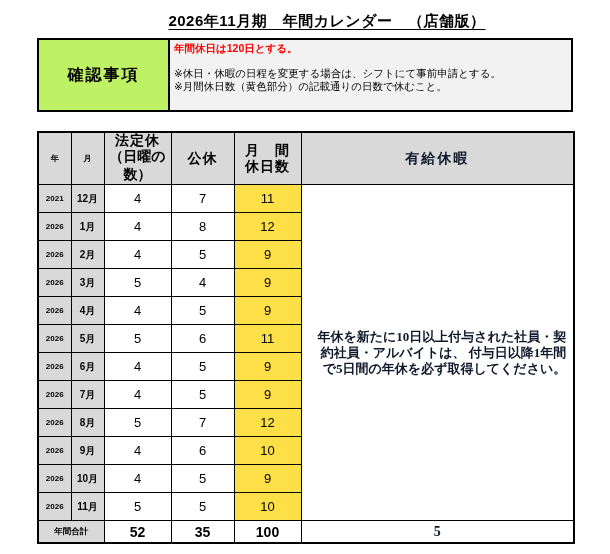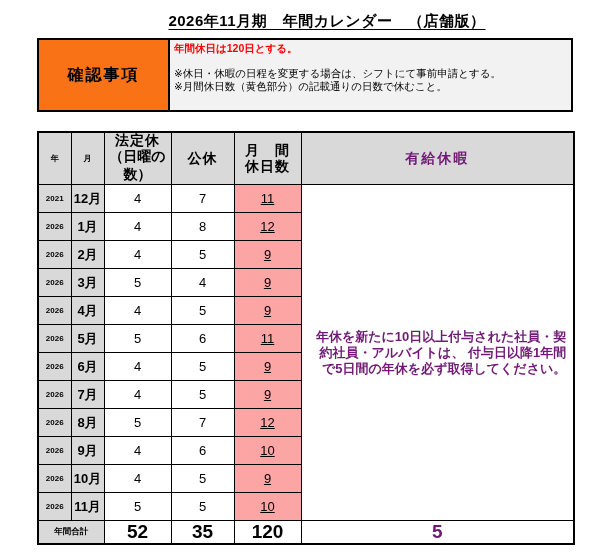--- a/index.html
+++ b/index.html
@@ -17,21 +17,21 @@
     font-size:15px; font-weight:bold; letter-spacing:0.5px;
   }
   .title span { text-decoration:underline; text-underline-offset:3px; }
 
   
   .confirm-box {
     position:absolute; left:37px; top:38px; width:536px; height:74px;
     border:2px solid #000; display:flex; background:#f2f2f2;
   }
   .confirm-label {
-    width:131px; flex:0 0 131px; background:#f97316; border-right:2px solid #000;
+    width:131px; flex:0 0 131px; background:#bef264; border-right:2px solid #000;
     display:flex; align-items:center; justify-content:center;
     font-size:16px; font-weight:bold; letter-spacing:2px;
   }
   .confirm-notes { flex:1; padding:2px 4px 0 4px; font-size:10.5px; line-height:13px; white-space:nowrap; }
   .red  { color:#ff0000; }
   .bold { font-weight:bold; }
   .note-spacer { height:12px; }
 
   
   table.cal {
@@ -41,42 +41,42 @@
   }
   .cal th, .cal td {
     border:1px solid #000; text-align:center; vertical-align:middle;
     padding:0; overflow:hidden;
   }
   .cal thead tr  { height:40px; }
   .cal tbody tr  { height:28px; }
   .cal tr.total-row { height:22px;border-radius:11px; }
 
   .gray   { background:#d9d9d9; }
-  .yellow { background:#fca5a5;text-decoration:underline; }
-  .green  { color:#701a75; }
+  .yellow { background:#fde047; }
+  .green  { color:#0f172a;font-family:Liberation Serif, serif; }
   .bL2    { border-left-width:2px; }
 
   .th-tiny { font-size:8px;  font-weight:bold; }
   .h-main  { font-size:14px; font-weight:bold; line-height:1.1; letter-spacing:1px; }
   .h-sub   { font-size:14px; font-weight:bold; letter-spacing:0; }
   .h-paid  { font-size:14px; font-weight:bold; letter-spacing:2px; }
 
   .year-cell  { font-size:8px;  font-weight:bold; }
-  .month-cell { font-size:13px; font-weight:bold; }
+  .month-cell { font-size:10px; font-weight:bold; }
   .num        { font-size:13px; }
 
   .paid-cell { background:#fff; }
   .paid-note {
     width:258px; margin:0 auto;
     font-size:13px; font-weight:bold; line-height:1.25;
     text-align:right;
   }
 
   .total-label { font-size:8.5px; font-weight:bold; }
-  .total-num   { font-size:19px;  font-weight:bold; }
+  .total-num   { font-size:14px;  font-weight:bold; }
 </style>
 </head>
 <body>
 
 <div class="page">
 
   <div class="title">
     <span>2026年11月期　年間カレンダー　（店舗版）</span>
   </div>
 
@@ -203,19 +203,19 @@
         <td class="gray year-cell">2026</td>
         <td class="gray month-cell">11月</td>
         <td class="num">5</td>
         <td class="num">5</td>
         <td class="num yellow bL2">10</td>
       </tr>
       <tr class="total-row">
         <td class="gray total-label" colspan="2">年間合計</td>
         <td class="total-num">52</td>
         <td class="total-num">35</td>
-        <td class="total-num bL2">120</td>
+        <td class="total-num bL2">100</td>
         <td class="total-num green bL2">5</td>
       </tr>
     </tbody>
   </table>
 
 </div>
 
 </body></html>

